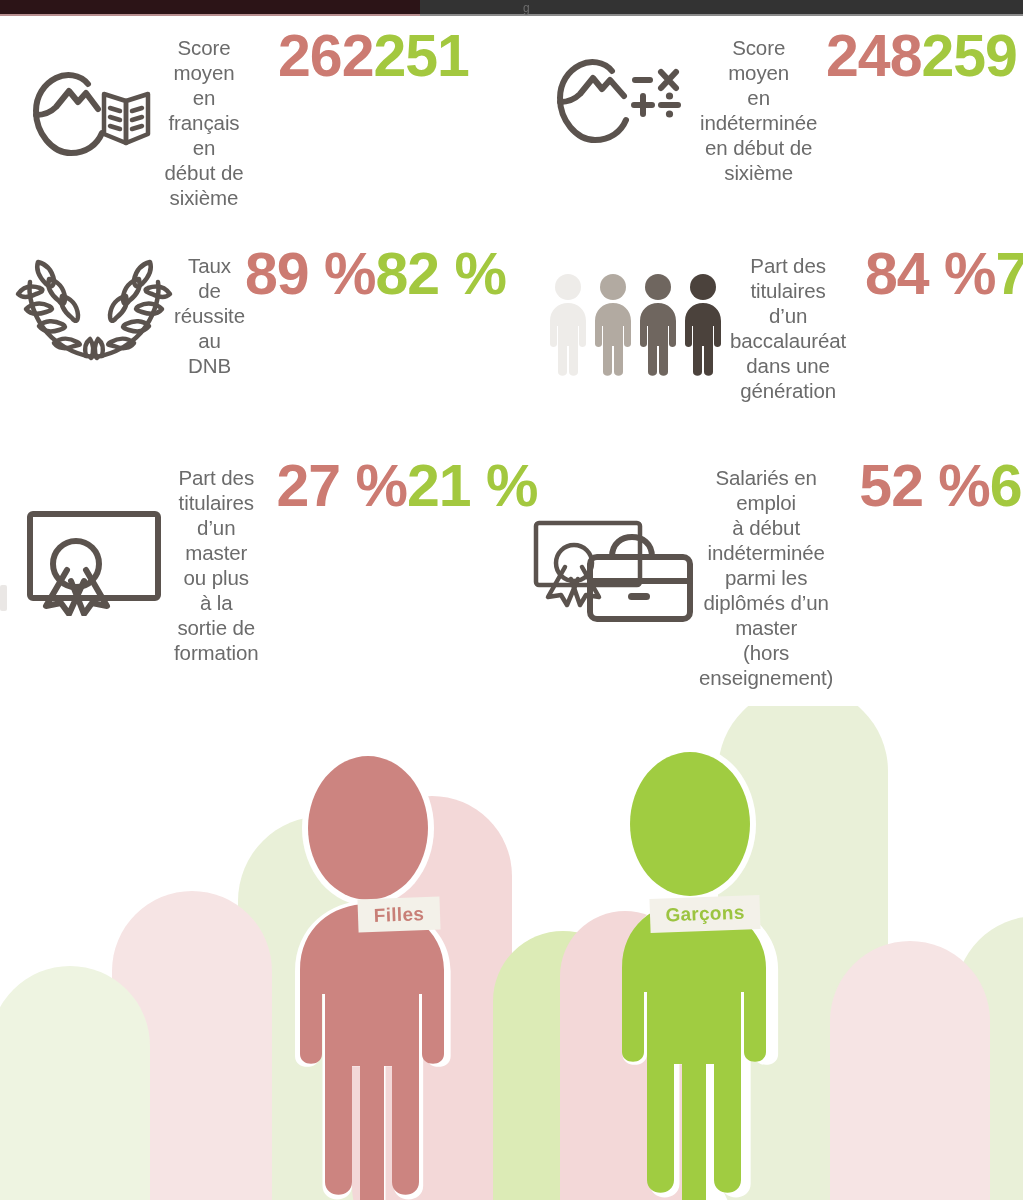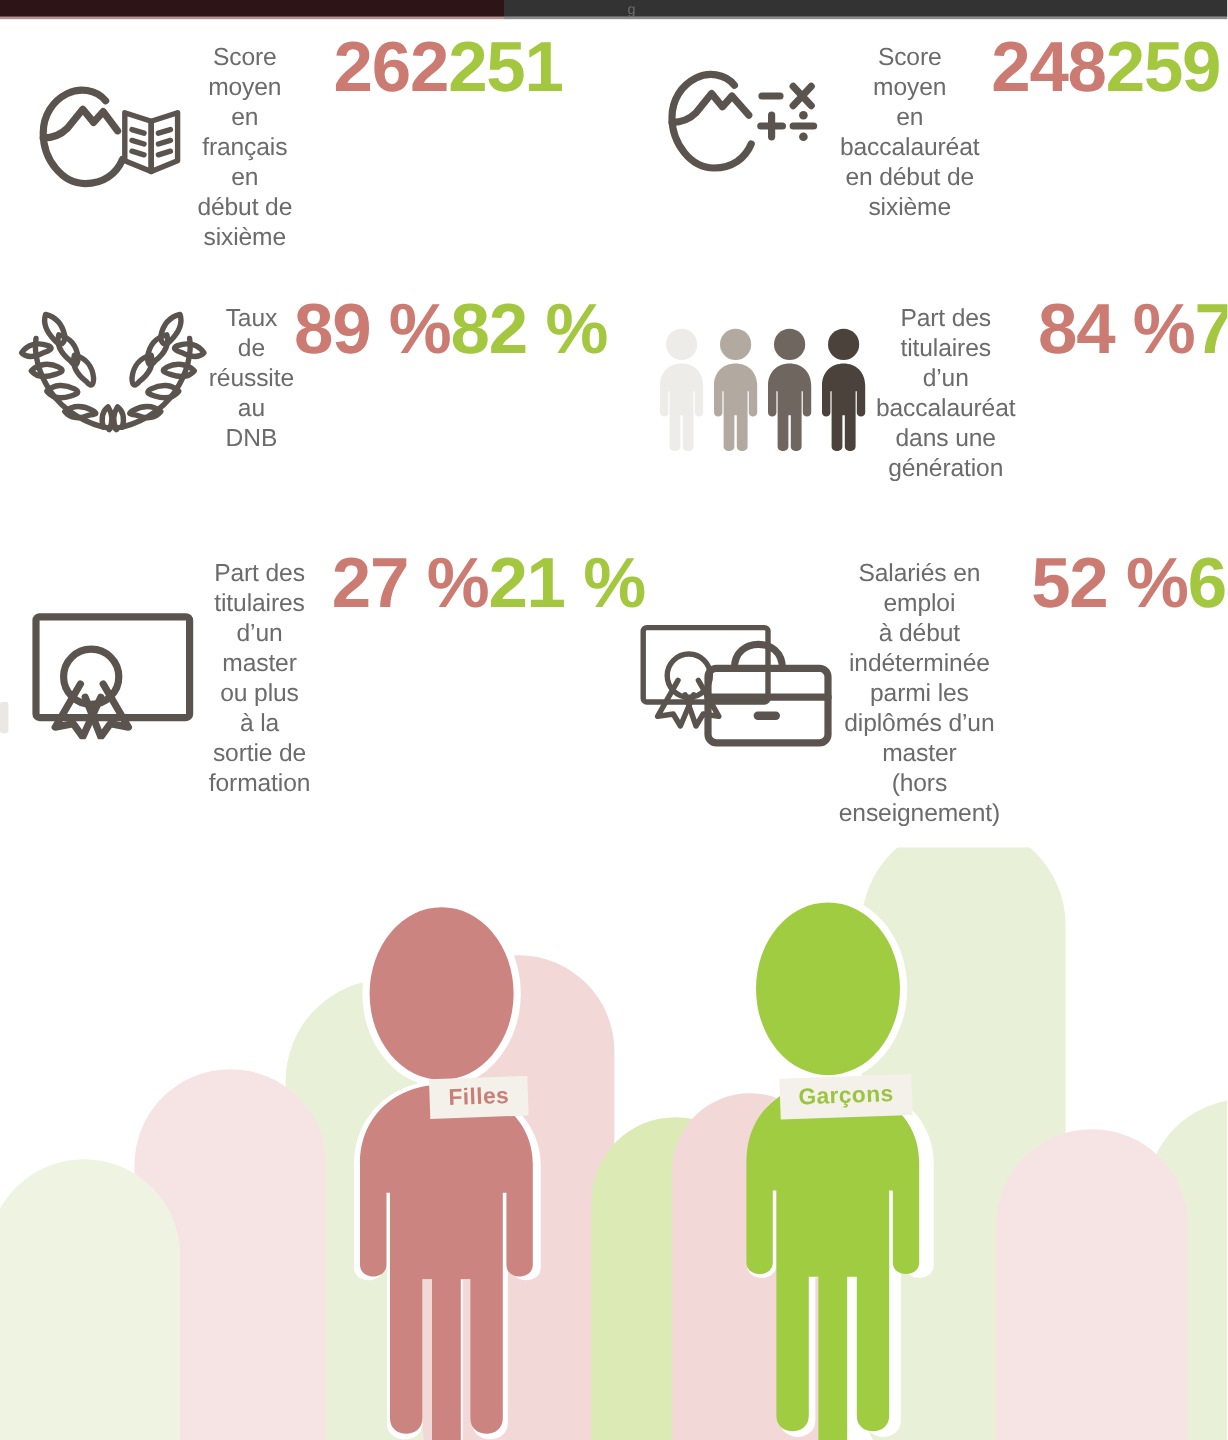--- a/index.html
+++ b/index.html
@@ -130,21 +130,21 @@
               <path class="stroke-icon" d="M95 22 L110 22"></path>
               <path class="stroke-icon" d="M121 14 L136 30 M136 14 L121 30"></path>
               <path class="stroke-icon" d="M94 47 L112 47 M103 38 L103 56"></path>
               <path class="stroke-icon" d="M121 47 L138 47"></path>
               <circle cx="129.5" cy="38" r="3.6" fill="#5b534e"></circle>
               <circle cx="129.5" cy="56" r="3.6" fill="#5b534e"></circle>
             </svg>
           </div>
           <div class="caption">
             <div>Score moyen</div>
-            <div>en baccalauréat</div>
+            <div>en indéterminée</div>
             <div>en début de sixième</div>
           </div>
         </div>
         <div class="values gap-ma">
           <div class="val val-girls">248</div>
           <div class="val val-boys">259</div>
         </div>
       </div>
     </div>
 

